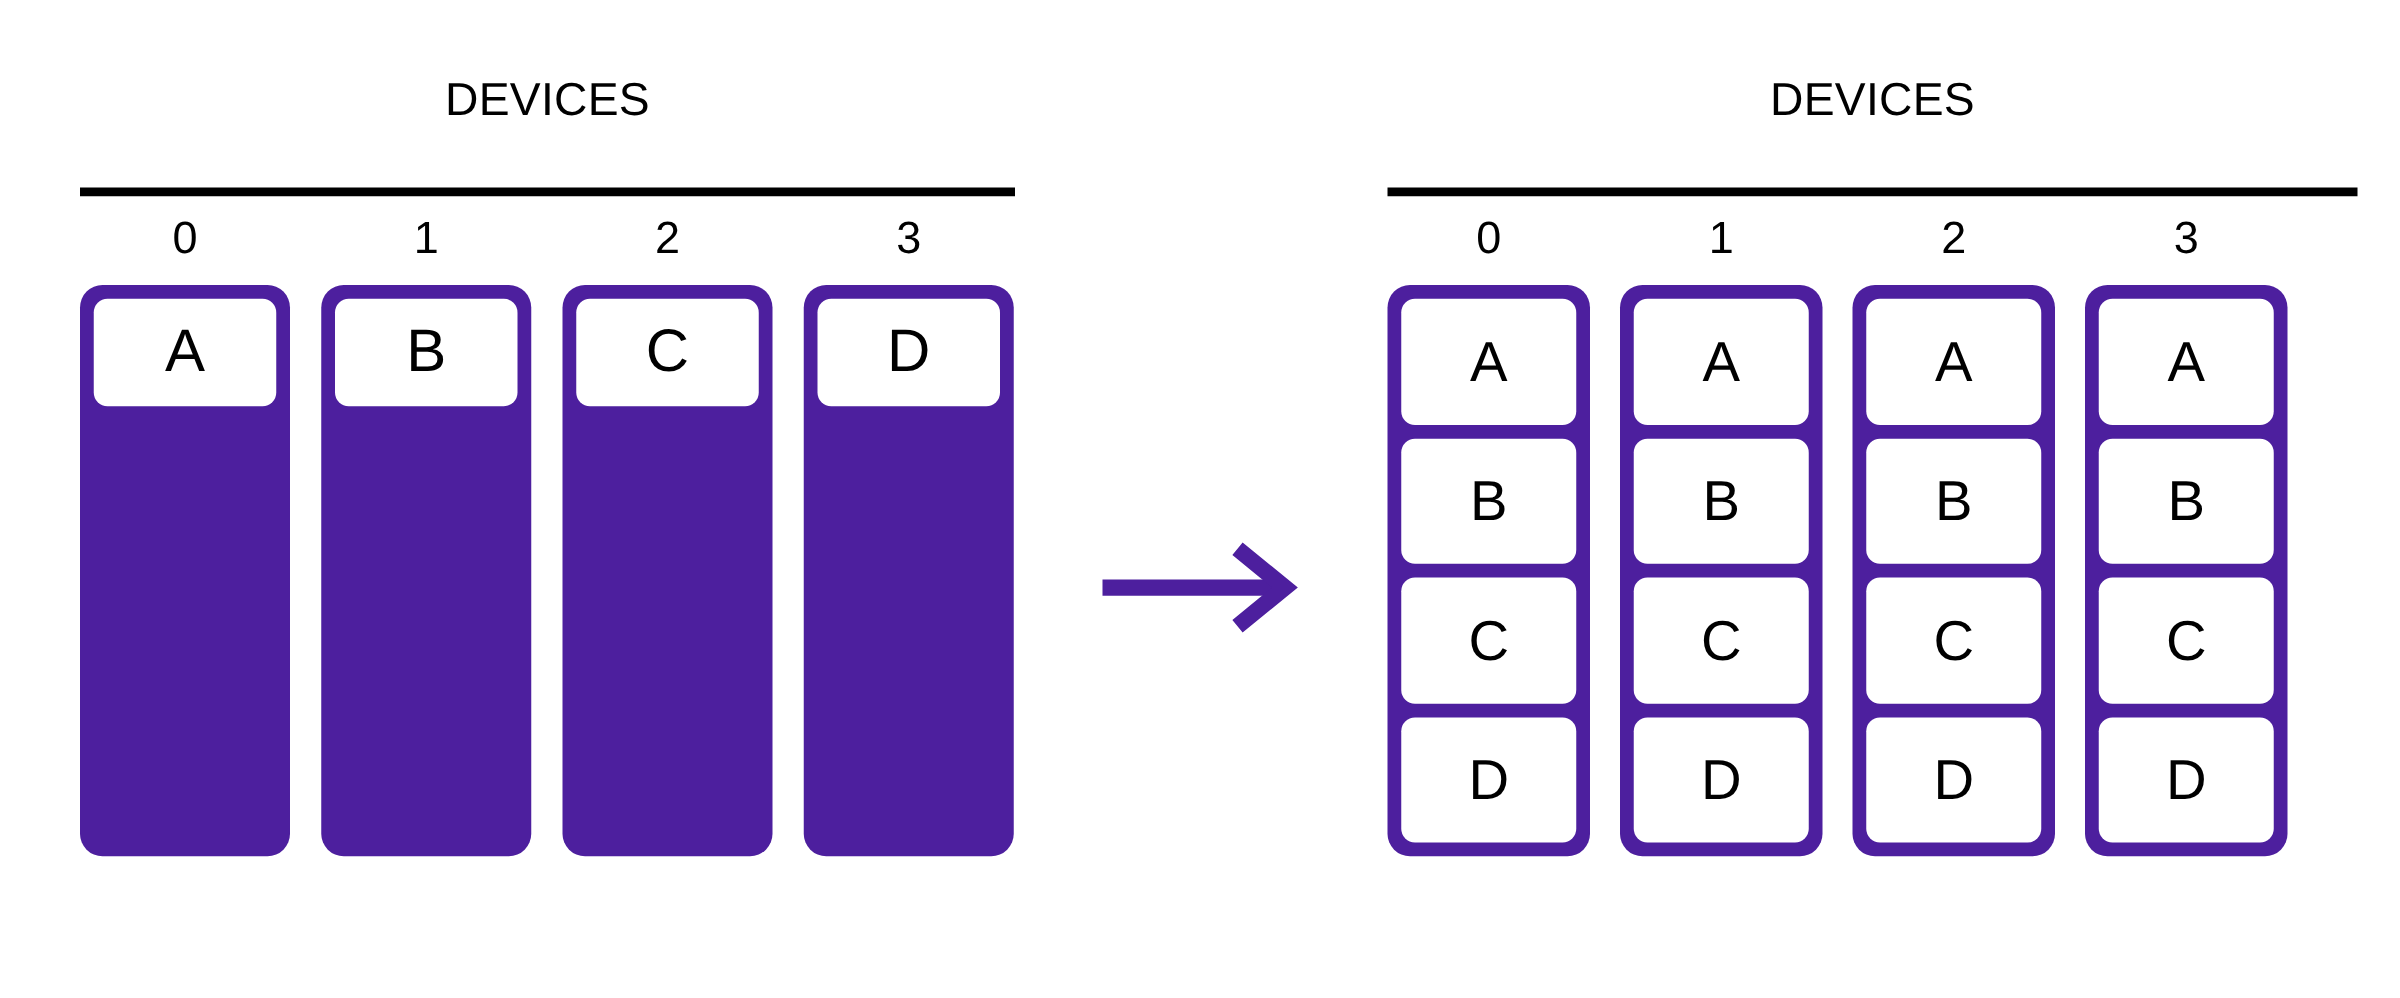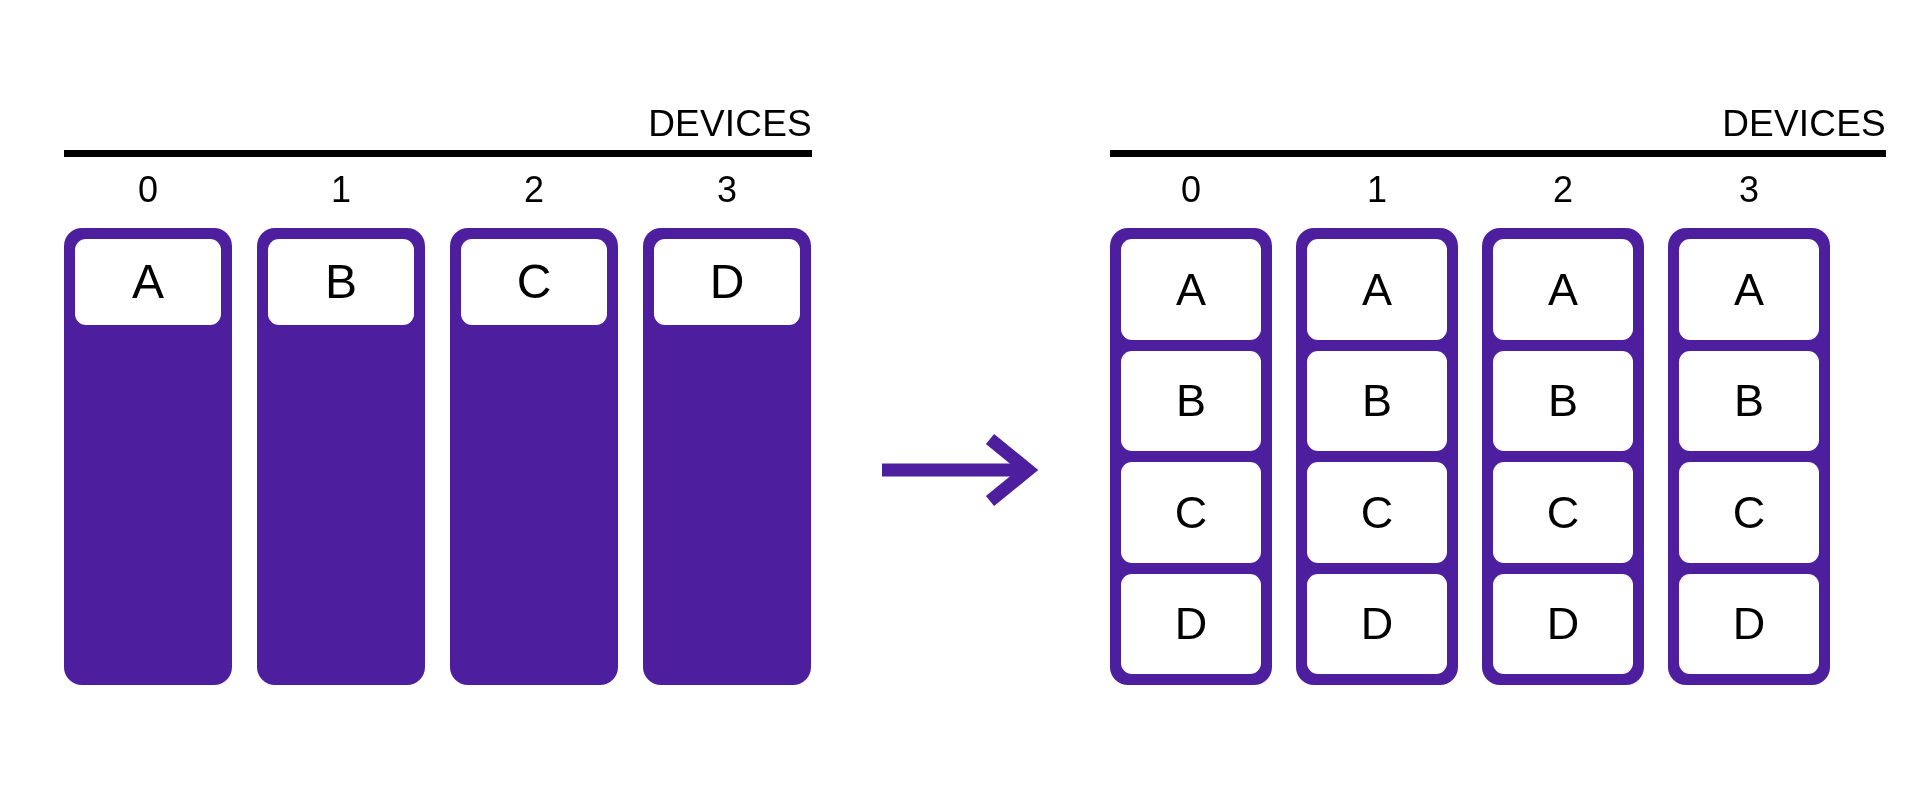--- a/index.html
+++ b/index.html
@@ -30,27 +30,26 @@
   }
   .panel-left  { left: 64px;   width: 748px; }
   .panel-right { left: 1110px; width: 776px; }
 
   
   .panel-title {
     position: absolute;
     top: 58px;
     left: 0;
     width: 100%;
-    text-align: right;
+    text-align: center;
     font-size: 37px;
     line-height: 44px;
     letter-spacing: 0.2px;
     color: #000000;
     white-space: nowrap;
-    margin-top: 44px;
   }
   .panel-rule {
     position: absolute;
     top: 150px;
     left: 0;
     width: 100%;
     height: 7px;
     background: #000000;
   }
 

